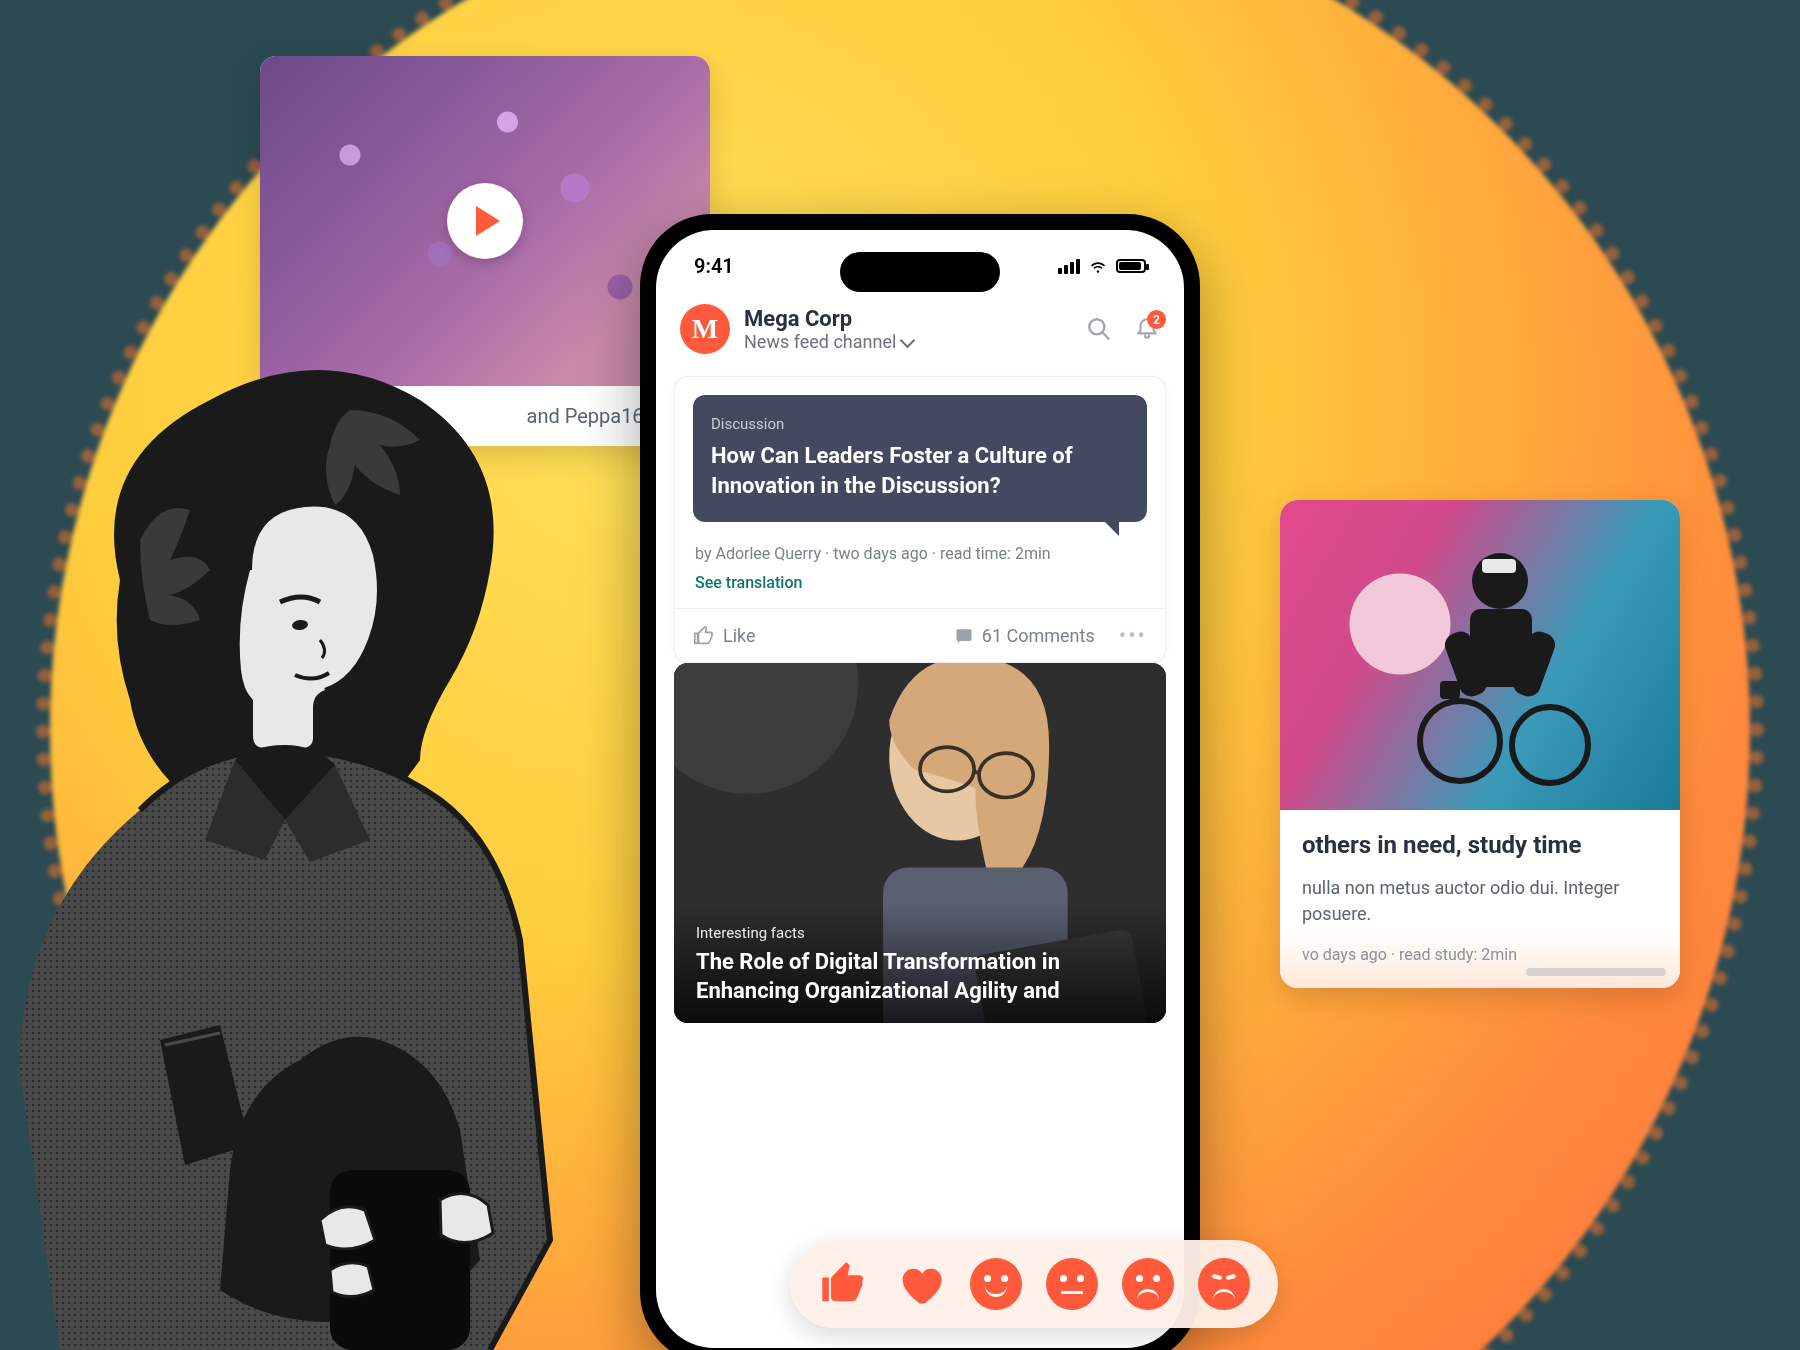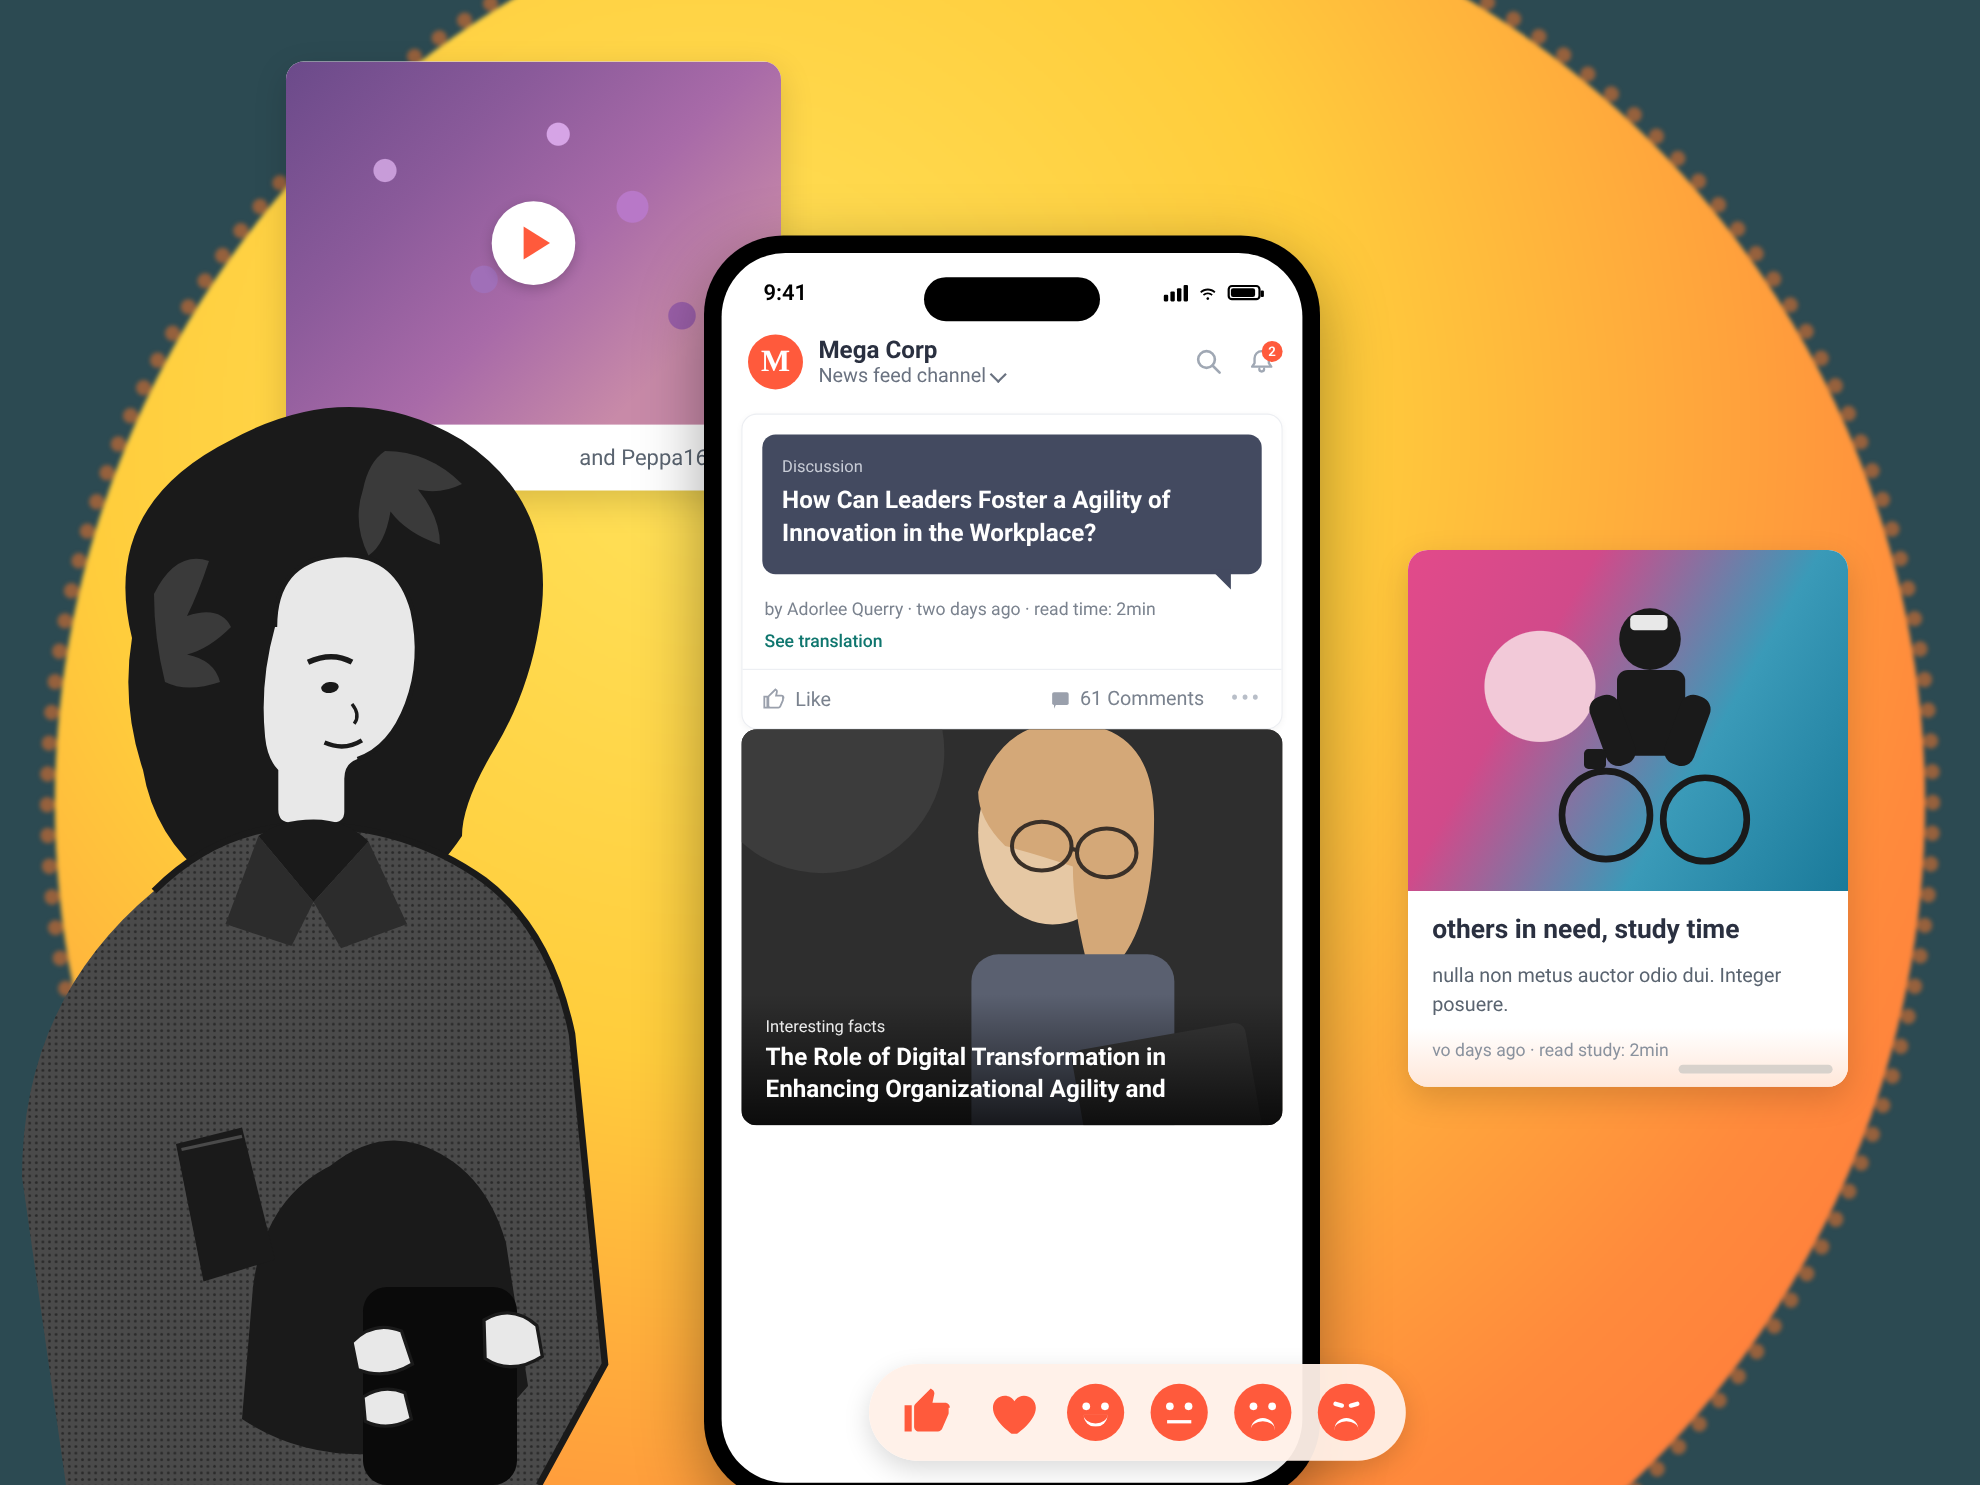--- a/index.html
+++ b/index.html
@@ -300,21 +300,21 @@
   }
   .post-actions {
     display: flex;
     align-items: center;
     border-top: 1px solid #eceef2;
     padding: 14px 18px;
     gap: 10px;
   }
   .action-like {
     display: flex;
-    align-items: flex-end;
+    align-items: center;
     gap: 8px;
     color: #7a828e;
     font-size: 18px;
   }
   .action-comments {
     margin-left: auto;
     display: flex;
     align-items: center;
     gap: 8px;
     color: #7a828e;
@@ -503,21 +503,21 @@
           </svg>
           <div class="badge">2</div>
         </div>
       </div>
     </div>
 
     <div class="feed">
       <div class="post-card">
         <div class="discussion-bubble">
           <div class="disc-label">Discussion</div>
-          <div class="disc-title">How Can Leaders Foster a Agility of Innovation in the Workplace?</div>
+          <div class="disc-title">How Can Leaders Foster a Culture of Innovation in the Discussion?</div>
         </div>
         <div class="post-meta">by Adorlee Querry · two days ago · read time: 2min</div>
         <div class="translate-link">See translation</div>
         <div class="post-actions">
           <div class="action-like">
             <svg width="22" height="22" viewBox="0 0 24 24">
               <path d="M2 20h3V9H2v11zm19-10c0-1.1-.9-2-2-2h-5.3l.8-3.8v-.3c0-.4-.2-.8-.4-1.1L13 2 6.6 8.4c-.4.4-.6.9-.6 1.4V18c0 1.1.9 2 2 2h8c.8 0 1.5-.5 1.8-1.2l2.6-6c.1-.2.1-.5.1-.8v-2z" fill="none" stroke="#9aa0ac" stroke-width="1.8"></path>
             </svg>
             <span>Like</span>
           </div>

